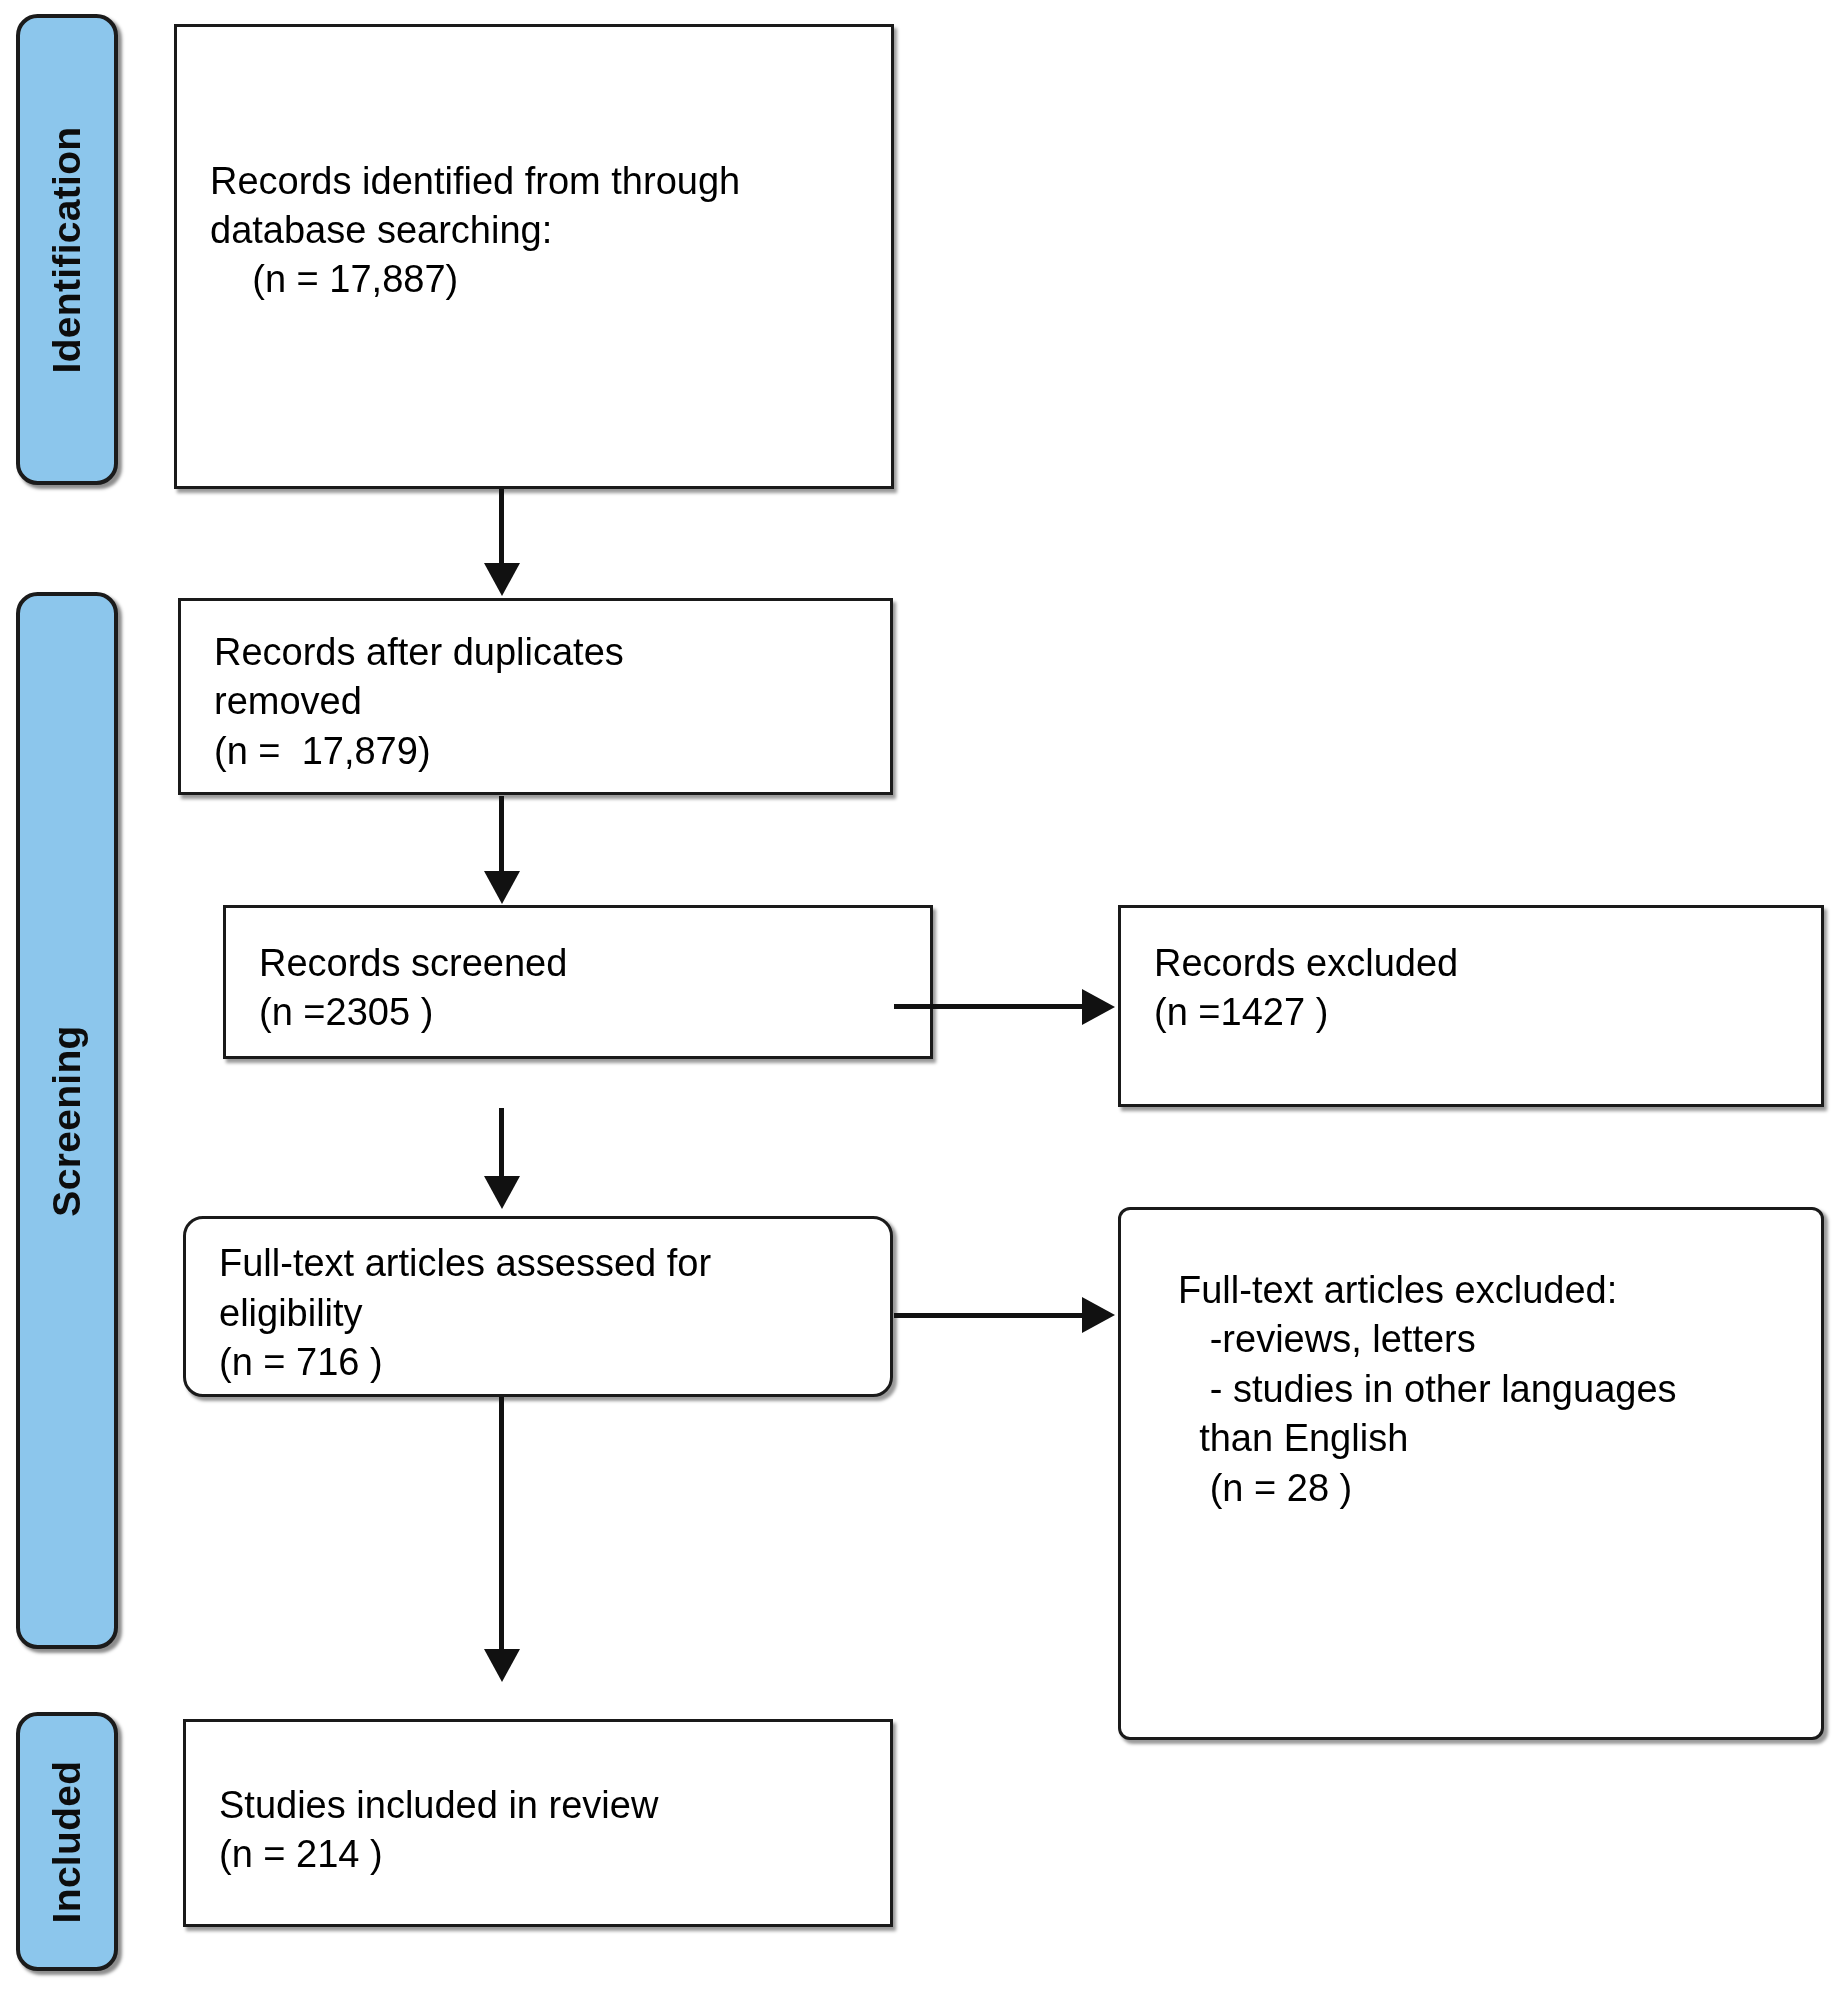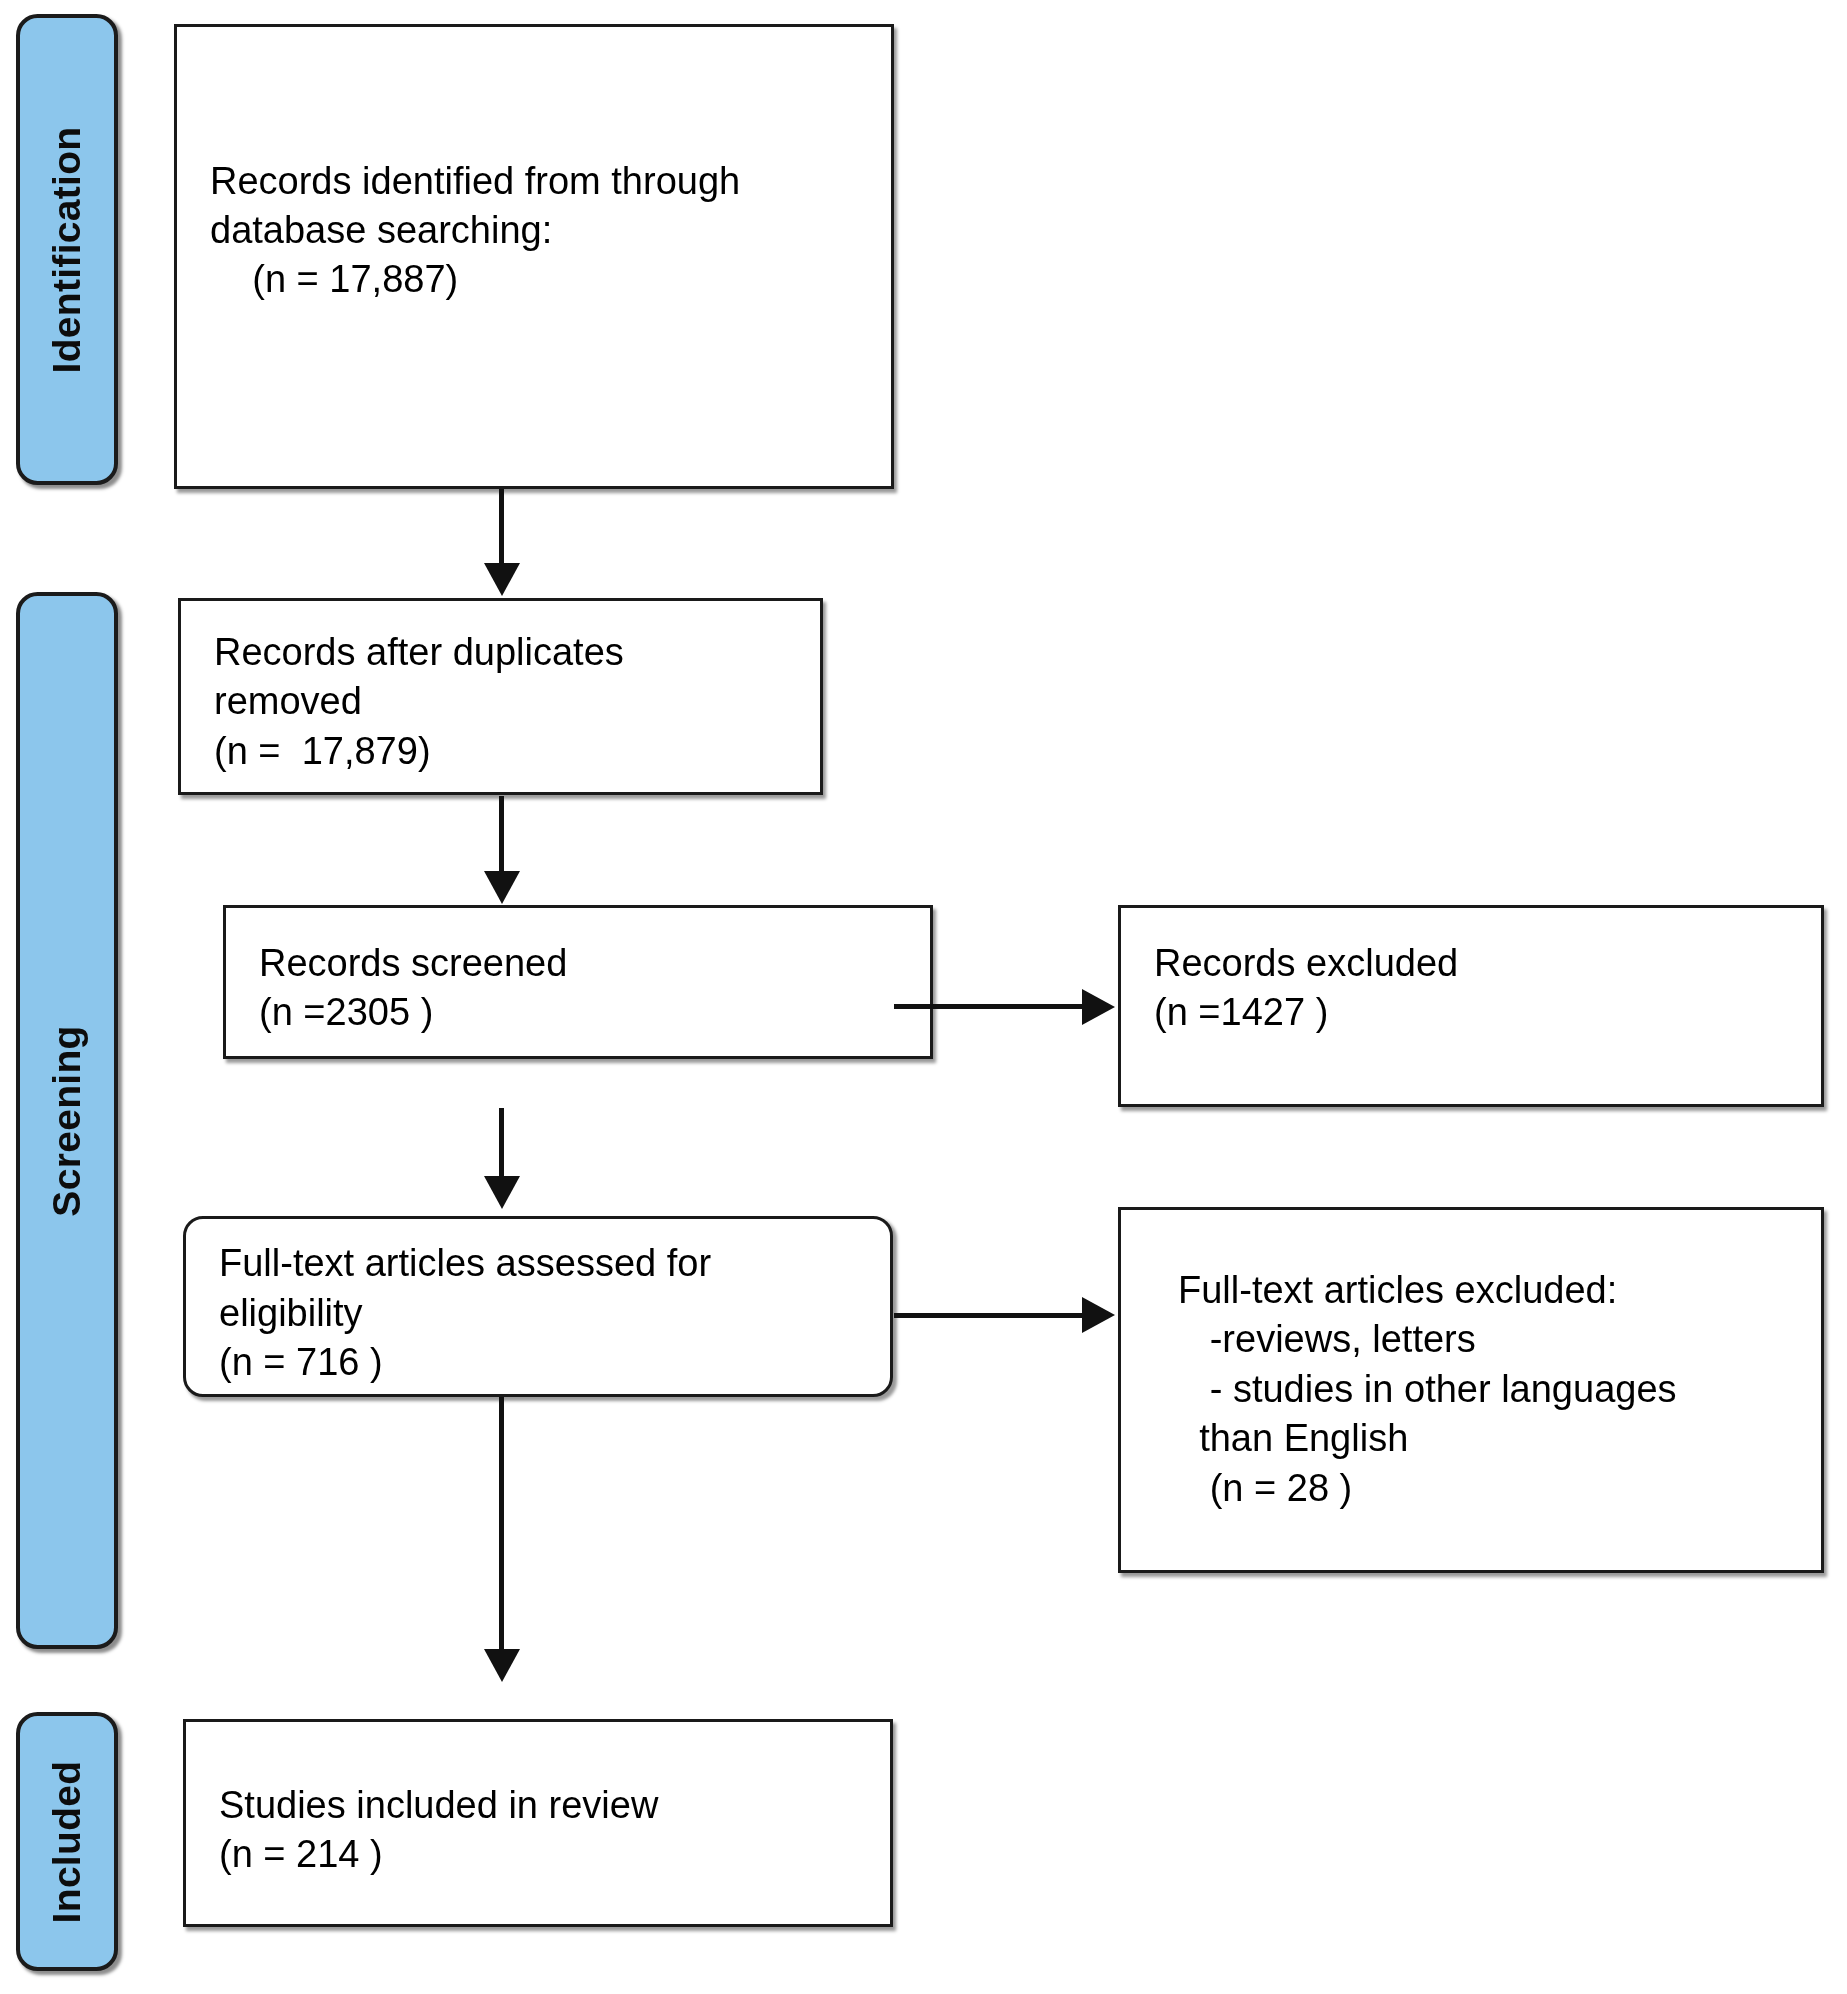--- a/index.html
+++ b/index.html
@@ -103,21 +103,21 @@
 
   <div class="box" style="left:174px; top:23.6px; width:720px; height:465px;">
     <div class="box-text" style="top:130px;">Records identified from through
 database searching:
     (n = 17,887)</div>
   </div>
 
   <div class="arrow-v" style="left:499px; top:489px; height:76px;"></div>
   <div class="arrow-v-head" style="left:484px; top:563px;"></div>
 
-  <div class="box" style="left:178px; top:598px; width:645px; height:197px;">
+  <div class="box" style="left:178px; top:598px; width:715px; height:197px;">
     <div class="box-text" style="top:27px;">Records after duplicates
 removed
 (n =  17,879)</div>
   </div>
 
   <div class="arrow-v" style="left:499px; top:796px; height:78px;"></div>
   <div class="arrow-v-head" style="left:484px; top:871px;"></div>
 
   <div class="box" style="left:183px; top:905px; width:710px; height:154px;margin-left:40px;">
     <div class="box-text" style="top:31px;">Records screened
@@ -137,21 +137,21 @@
 
   <div class="box" style="left:183px; top:1216px; width:710px; height:181px;border-radius:20px;">
     <div class="box-text" style="top:20.4px;">Full-text articles assessed for
 eligibility
 (n = 716 )</div>
   </div>
 
   <div class="arrow-h" style="left:894px; top:1313px; width:191px;"></div>
   <div class="arrow-h-head" style="left:1082px; top:1297px;"></div>
 
-  <div class="box" style="left:1118px; top:1207px; width:706px; height:366px;">
+  <div class="box" style="left:1118px; top:1207px; width:706px; height:533px;border-radius:12px;">
     <div class="box-text" style="top:56px; left:57px;">Full-text articles excluded:
    -reviews, letters
    - studies in other languages
   than English
    (n = 28 )</div>
   </div>
 
   <div class="arrow-v" style="left:499px; top:1397px; height:255px;"></div>
   <div class="arrow-v-head" style="left:484px; top:1649px;"></div>
 

